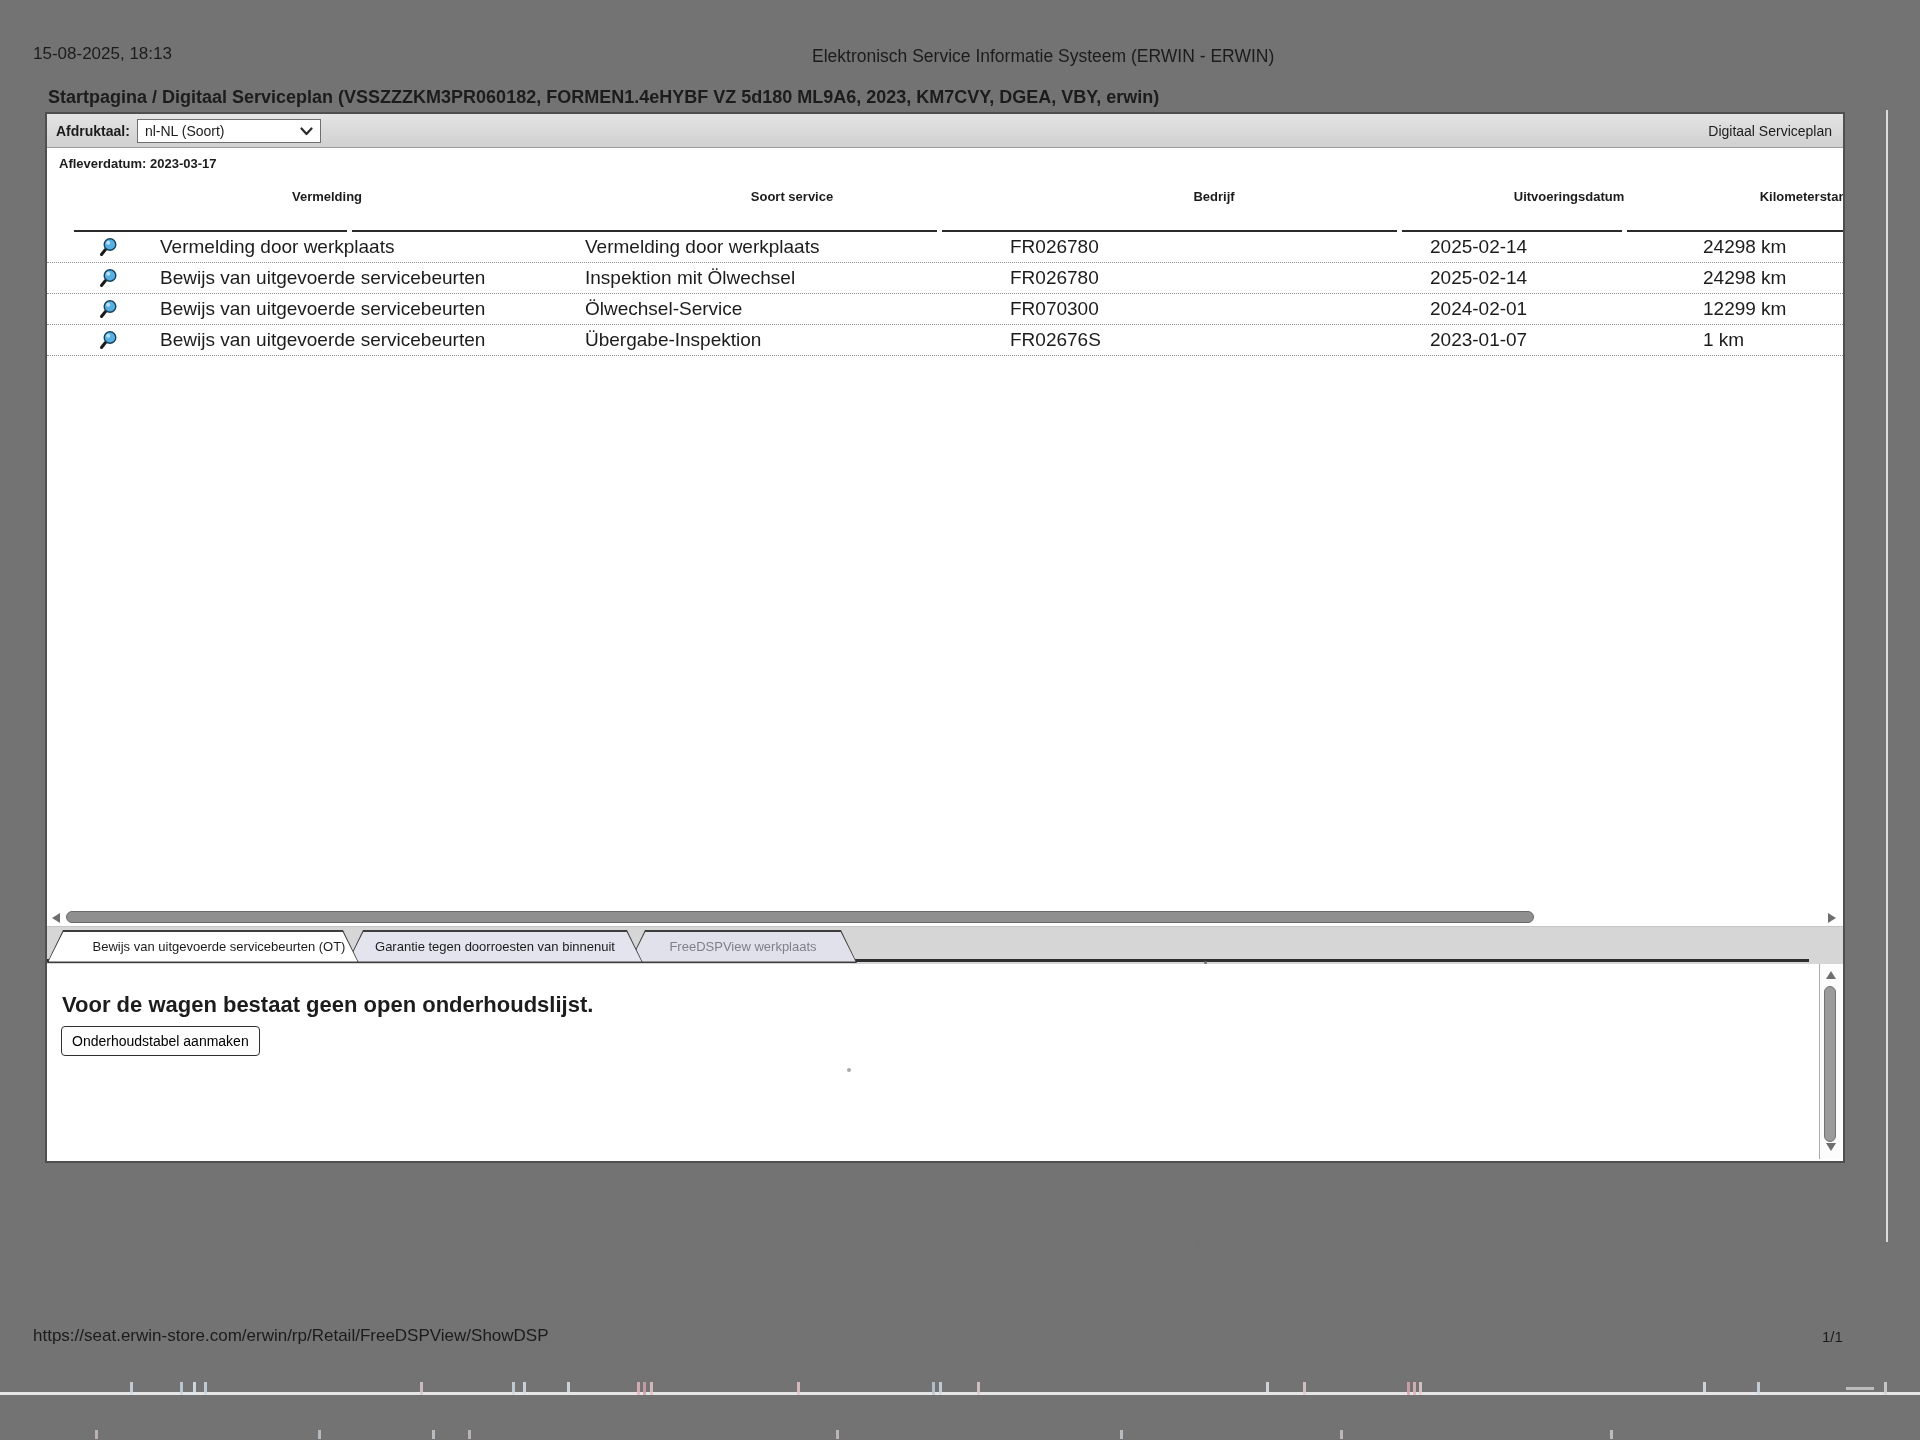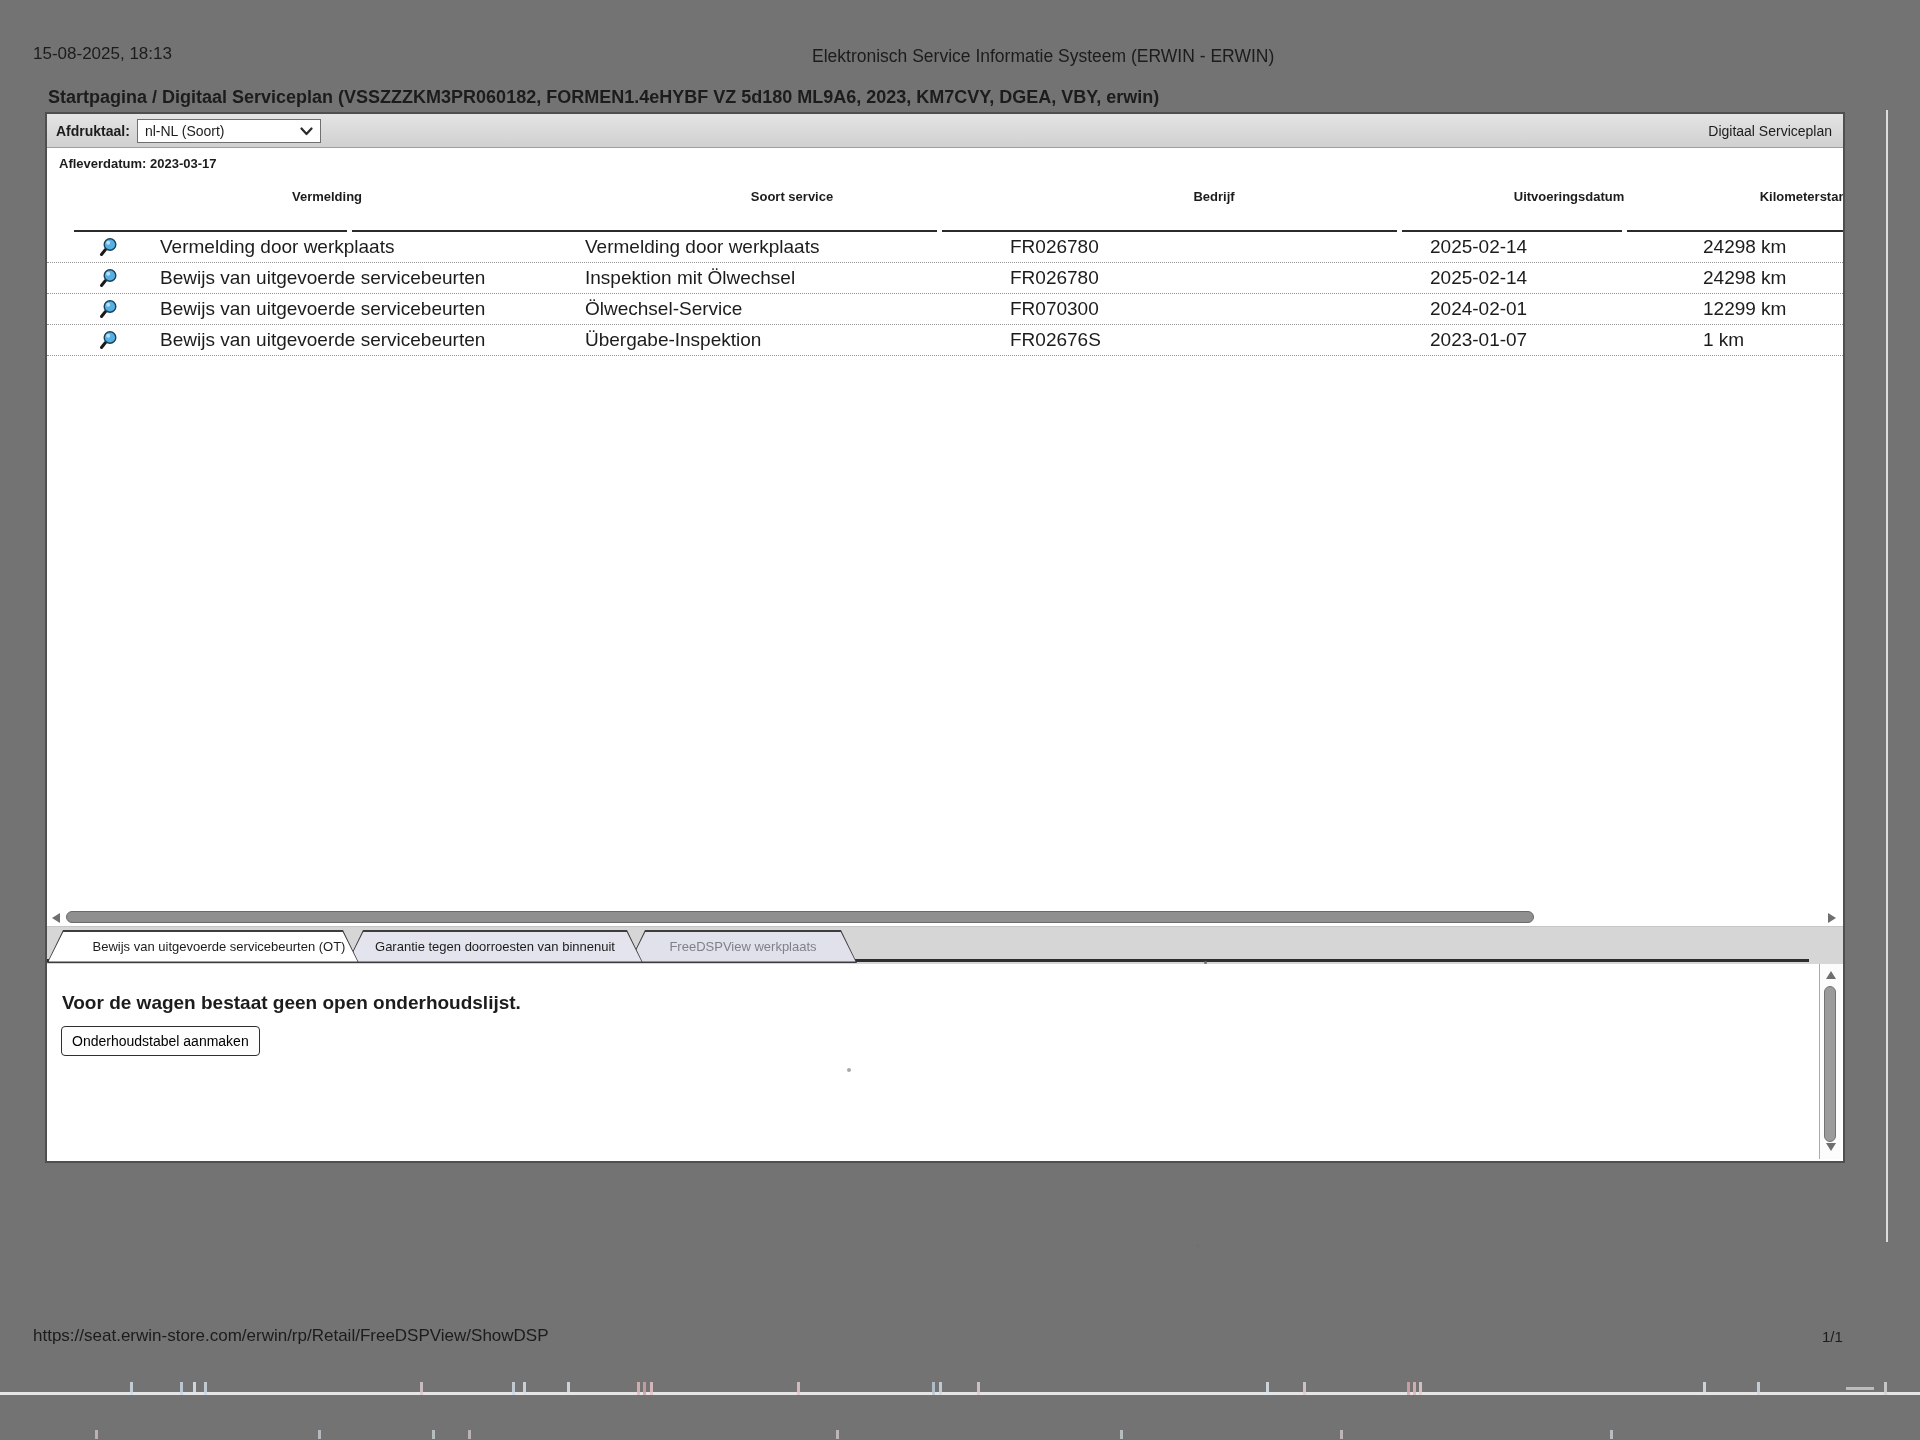--- a/index.html
+++ b/index.html
@@ -66,21 +66,21 @@
     font-size:13px; white-space:nowrap;
   }
   .tab-1 { left:0px;   width:312px; z-index:3; }
   .tab-2 { left:300px; width:296px; z-index:2; }
   .tab-3 { left:582px; width:228px; z-index:1; }
   .tab-1 .tab-inner { background:#ffffff;padding-left:32px; }
   .tab-2 .tab-inner { background:#e4e4ef; }
   .tab-3 .tab-inner { background:#e1e1ec; color:#80808a; }
   .tabline { position:absolute; left:0; top:845px; width:1762px; height:2.5px; background:#2e2e2e; }
   
-  .no-list-message { position:absolute; left:15px; top:878px; font-size:19px; font-weight:bold; }
+  .no-list-message { position:absolute; left:15px; top:878px; font-size:22px; font-weight:bold; }
   .create-button {
     position:absolute; left:14px; top:912px; height:30px; padding:0 10px;
     background:#fdfdfd; border:1.5px solid #2f2f2f; border-radius:4px;
     font-size:14px; font-family:inherit; cursor:pointer;
   }
   
   .vscroll {
     position:absolute; right:2px; top:850px; bottom:2px; width:22px;
     background:#fcfcfc; border-left:1px solid #ababab;
   }

